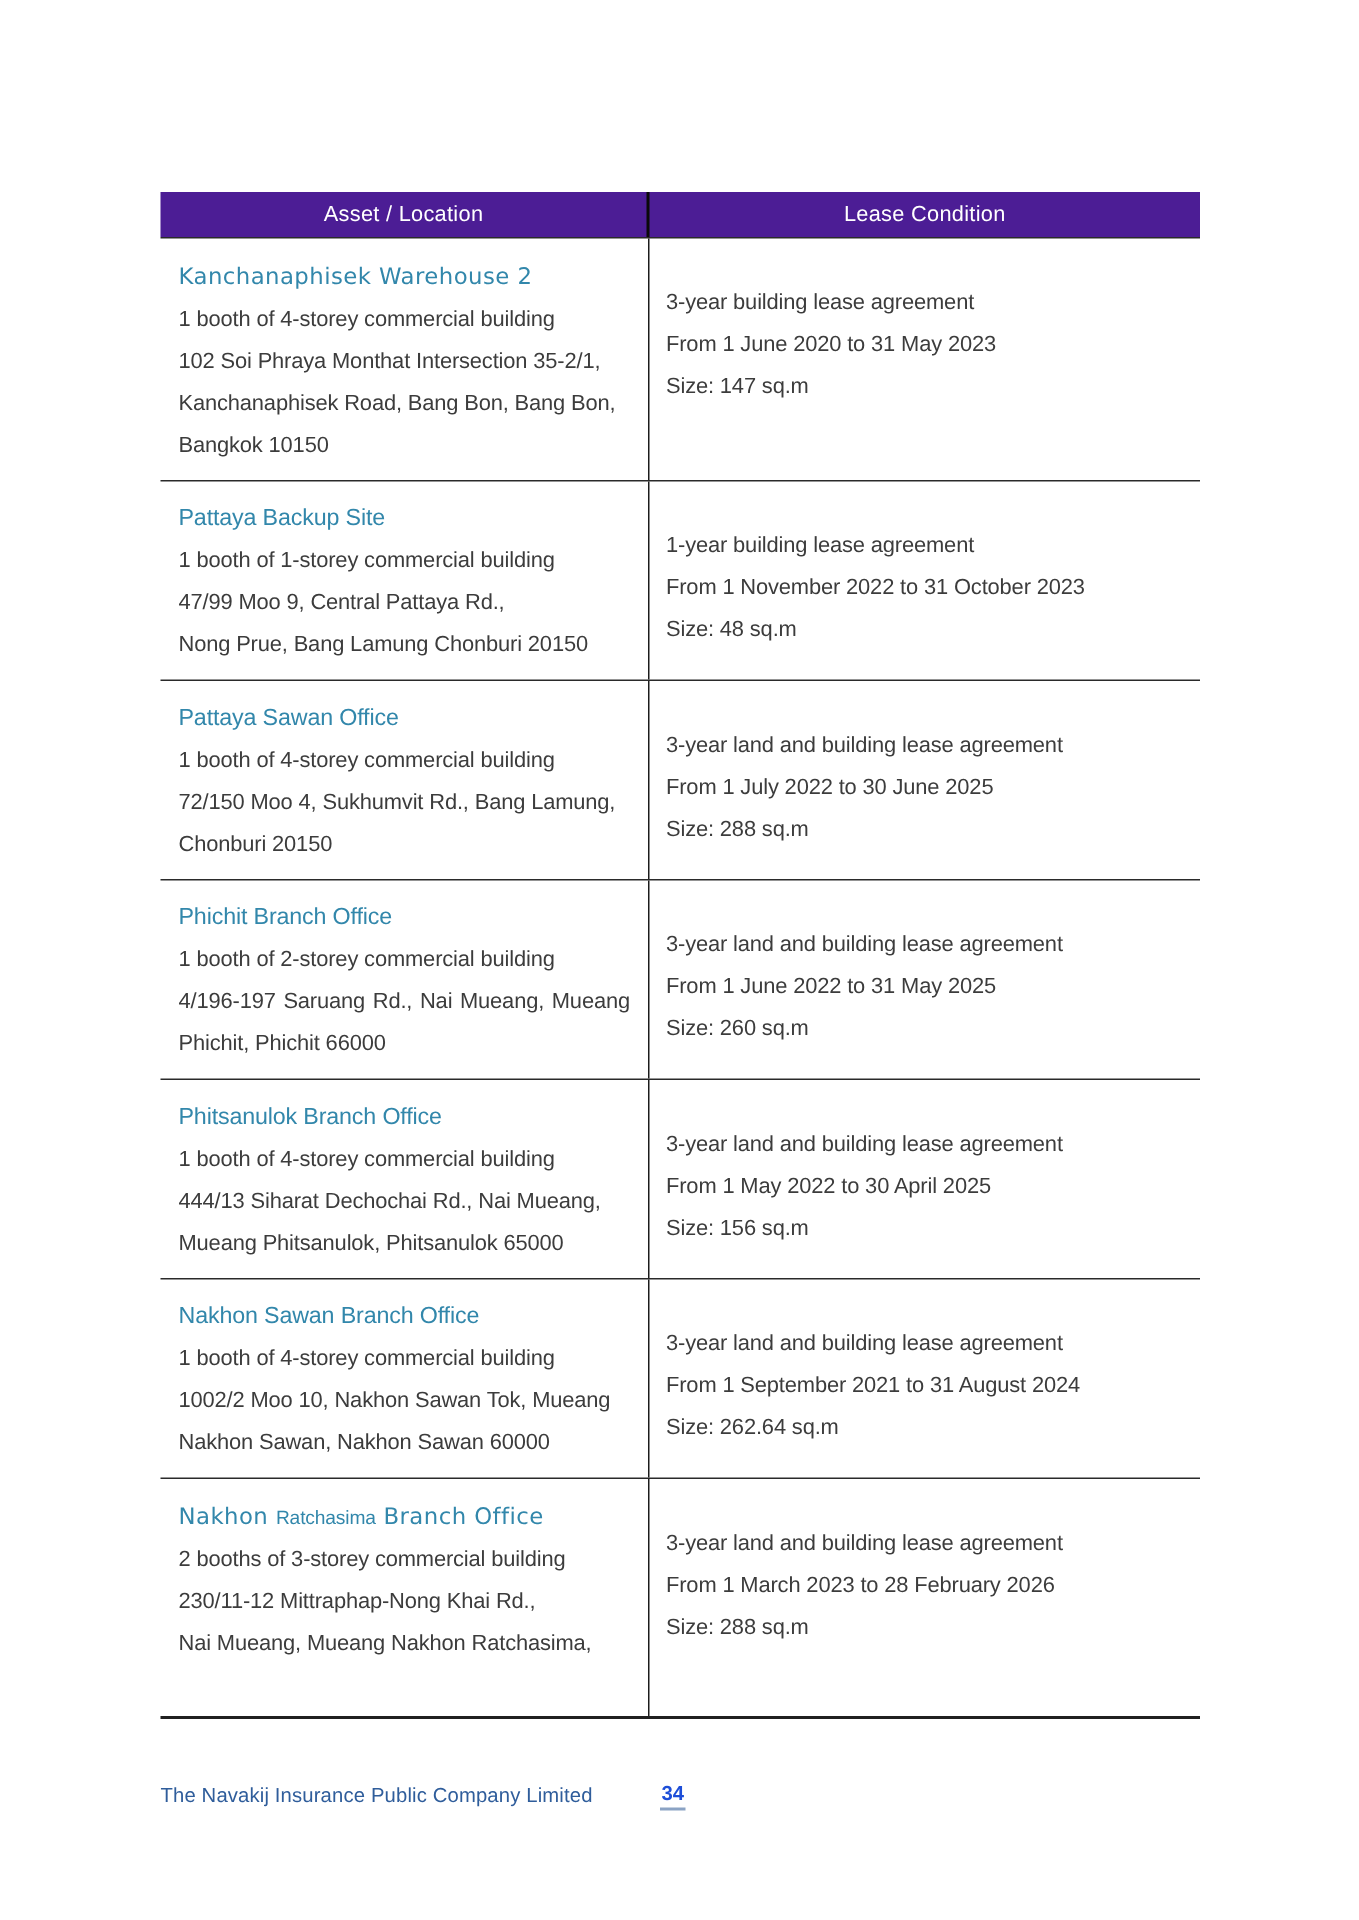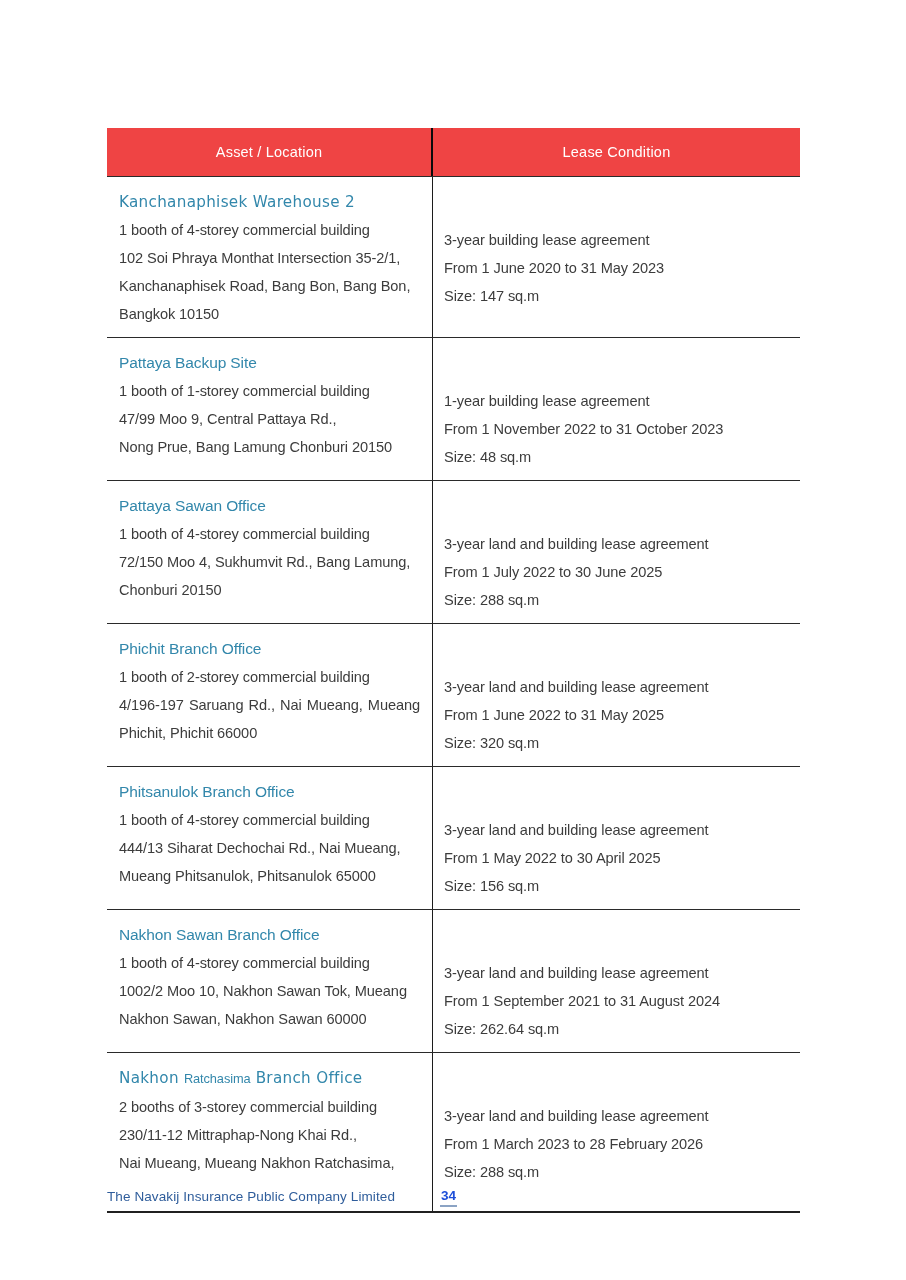--- a/index.html
+++ b/index.html
@@ -9,38 +9,38 @@
     font-family:"Liberation Sans",sans-serif;
     -webkit-font-smoothing:antialiased;
   }
   .page{position:relative;width:906px;height:1280px;background:#ffffff;overflow:hidden;}
 
   
   .lease-table{
     position:absolute;left:107px;top:128px;width:693px;
     border-bottom:2px solid #202020;
   }
-  .thead{display:flex;height:48px;background:#ef4444;}
+  .thead{display:flex;height:30px;background:#4c1d95;}
   .th{
     color:#ffffff;font-size:14.5px;letter-spacing:.2px;
     display:flex;align-items:center;justify-content:center;
     box-sizing:border-box;
   }
   .th-left{width:326px;border-right:2px solid #0a0a0a;}
   .th-right{flex:1;}
 
   .trow{display:flex;border-top:1.5px solid #2a2a2a;}
   .cell-left{
     width:326px;box-sizing:border-box;
     border-right:1.5px solid #1c1c1c;
     padding:11px 12px 9px 12px;
   }
   .cell-right{
     flex:1;box-sizing:border-box;
-    padding:49px 10px 9px 11px;
+    padding:29px 10px 9px 11px;
   }
   .row-extra .cell-left{padding-bottom:34px;}
 
   .row-title{line-height:28px;white-space:nowrap;}
   .t-normal{
     font-family:"Liberation Sans",sans-serif;
     font-size:15.5px;color:#3287ab;letter-spacing:-.1px;
   }
   .t-wide{
     font-family:"DejaVu Sans",sans-serif;
@@ -128,21 +128,21 @@
         <div class="trow">
           <div class="cell-left">
             <div class="row-title"><span class="t-normal">Phichit Branch Office</span></div>
             <div class="addr-line">1 booth of 2-storey commercial building</div>
             <div class="addr-line justify-last">4/196-197 Saruang Rd., Nai Mueang, Mueang</div>
             <div class="addr-line">Phichit, Phichit 66000</div>
           </div>
           <div class="cell-right">
             <div class="lease-line">3-year land and building lease agreement</div>
             <div class="lease-line">From 1 June 2022 to 31 May 2025</div>
-            <div class="lease-line">Size: 320 sq.m</div>
+            <div class="lease-line">Size: 260 sq.m</div>
           </div>
         </div>
         <div class="trow">
           <div class="cell-left">
             <div class="row-title"><span class="t-normal">Phitsanulok Branch Office</span></div>
             <div class="addr-line">1 booth of 4-storey commercial building</div>
             <div class="addr-line">444/13 Siharat Dechochai Rd., Nai Mueang,</div>
             <div class="addr-line">Mueang Phitsanulok, Phitsanulok 65000</div>
           </div>
           <div class="cell-right">

